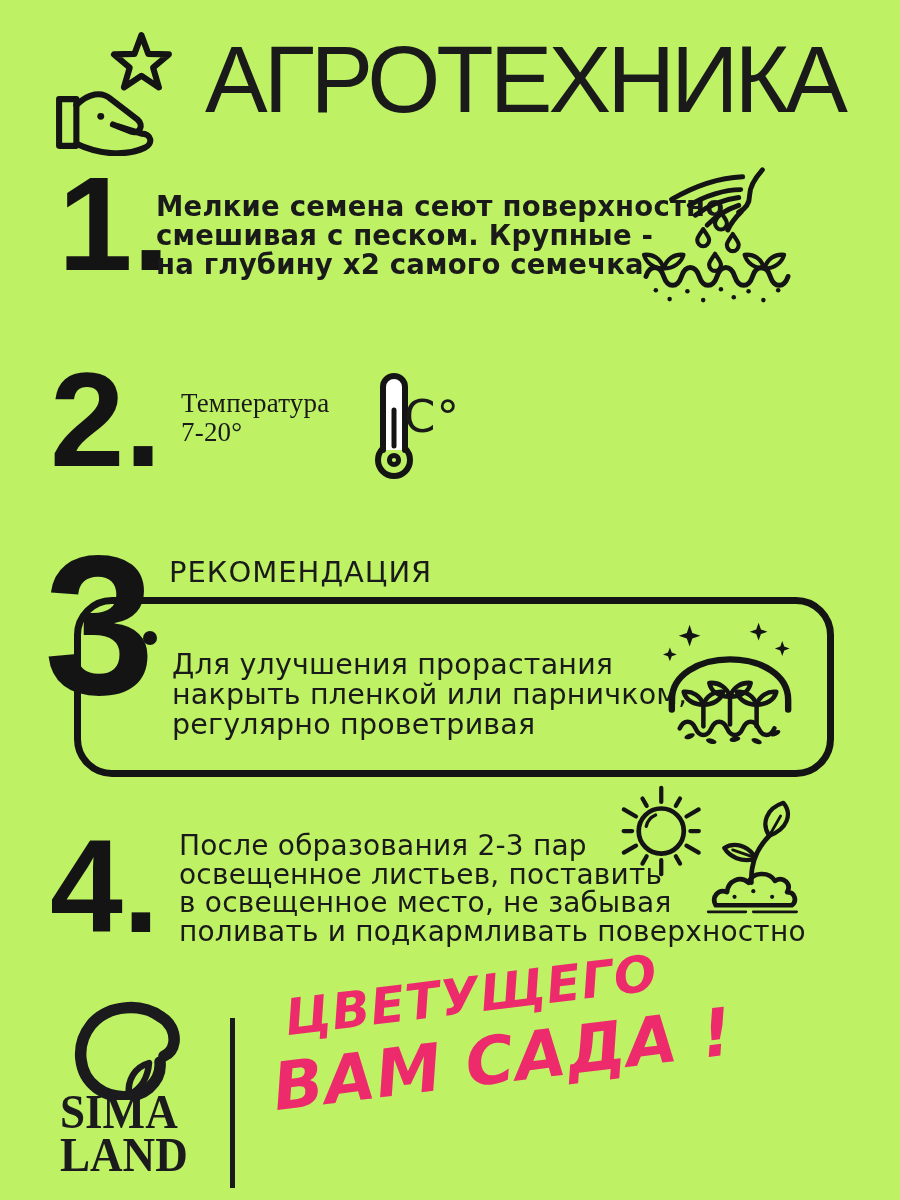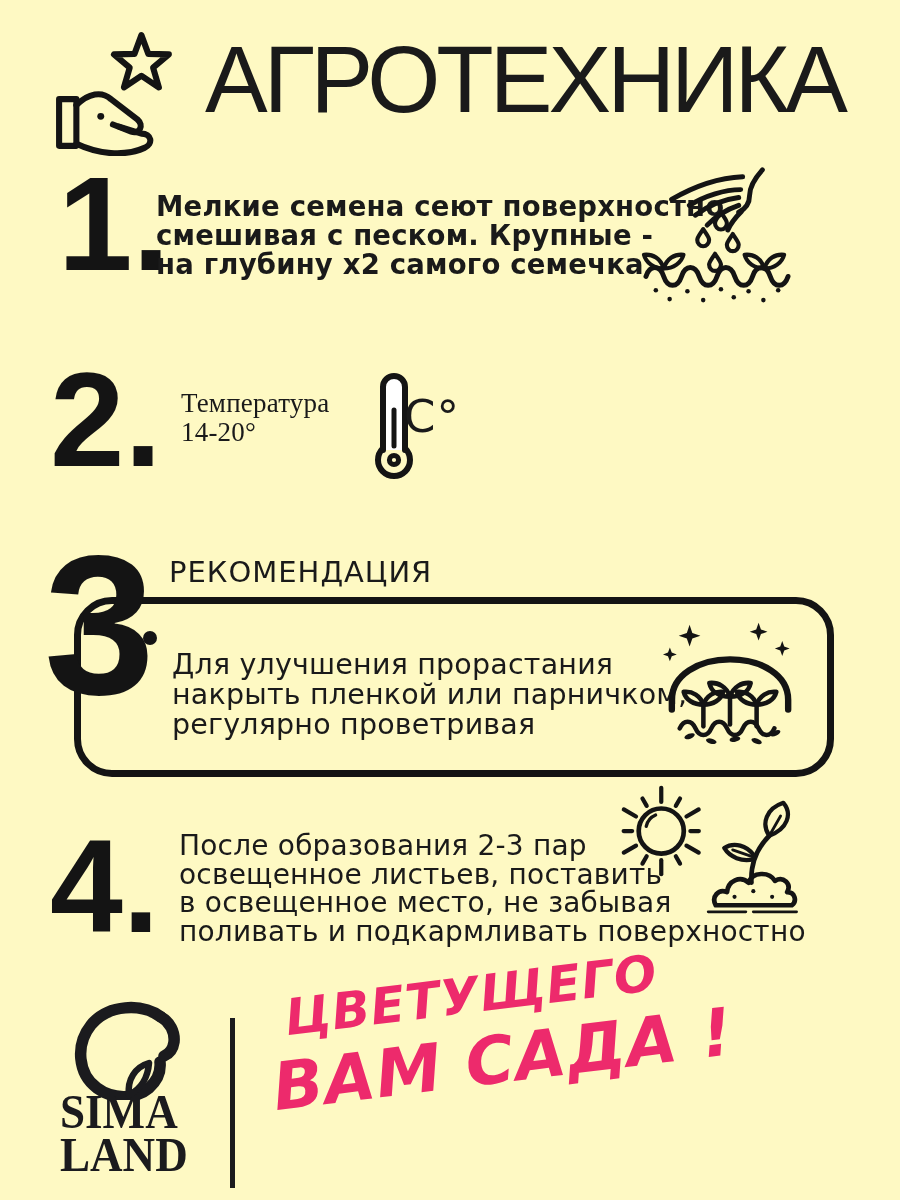--- a/index.html
+++ b/index.html
@@ -1,16 +1,16 @@
 <!DOCTYPE html>
 <html><head>
 <meta charset="utf-8">
 <style>
   html,body{margin:0;padding:0;background:#fff;}
-  .canvas{position:relative;width:900px;height:1200px;background:#fef9c3;overflow:hidden;
+  .canvas{position:relative;width:900px;height:1200px;background:#bef264;overflow:hidden;
           font-family:"DejaVu Sans","Liberation Sans",sans-serif;color:#1a1a1a;}
   .abs{position:absolute;}
 
   .title{left:205px;top:33px;font-size:94px;line-height:1;letter-spacing:-4px;
          font-family:"Liberation Sans",sans-serif;font-weight:500;white-space:nowrap;}
 
   .stepnum{font-family:"Liberation Sans",sans-serif;font-weight:700;line-height:1;color:#141414;}
   .n1{left:58px;top:157px;font-size:134px;}
   .n2{left:50px;top:353px;font-size:134px;}
   .n3{left:44px;top:526px;font-size:199px;z-index:3;}
@@ -90,21 +90,21 @@
         <circle cx="97" cy="139" r="2.3"></circle>
       <circle cx="112" cy="133" r="2.3"></circle>
         <circle cx="127" cy="142" r="2.3"></circle>
         <circle cx="142" cy="132" r="2.3"></circle>
     </g>
   </svg>
 
   <div class="abs stepnum n2">2.</div>
   <div class="abs steptext t2">
     <div>Температура</div>
-    <div>14-20°</div>
+    <div>7-20°</div>
   </div>
   <svg class="abs" style="left:368px;top:370px;" width="64" height="112" viewBox="0 0 64 112">
     <circle cx="26" cy="90" r="16" fill="none" stroke="#141414" stroke-width="6"></circle>
     <path d="M15,80 L15,17 A11,11 0 0 1 37,17 L37,80" fill="#ffffff" stroke="#141414" stroke-width="6" stroke-linecap="round"></path>
     <line x1="26" y1="40" x2="26" y2="76" stroke="#141414" stroke-width="5" stroke-linecap="round"></line>
     <circle cx="26" cy="90" r="4.6" fill="none" stroke="#141414" stroke-width="5"></circle>
   </svg>
   <div class="abs unit">C°</div>
 
   <div class="abs recolabel">РЕКОМЕНДАЦИЯ</div>

